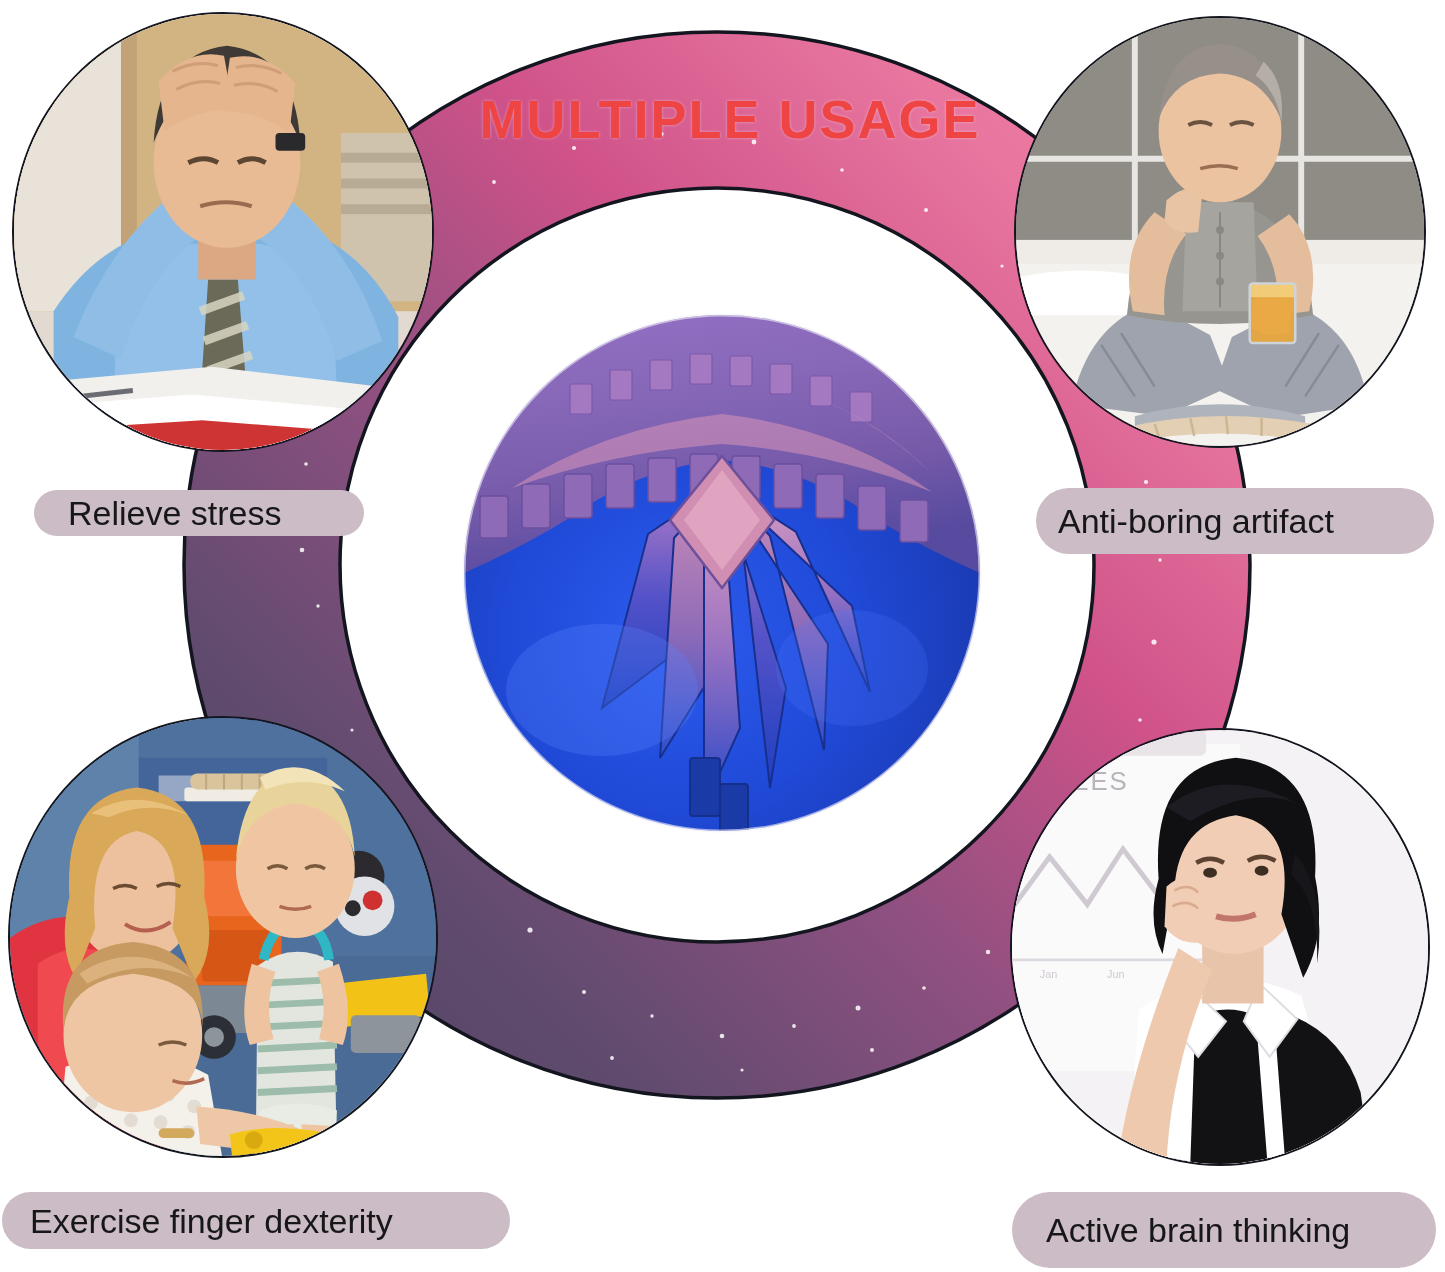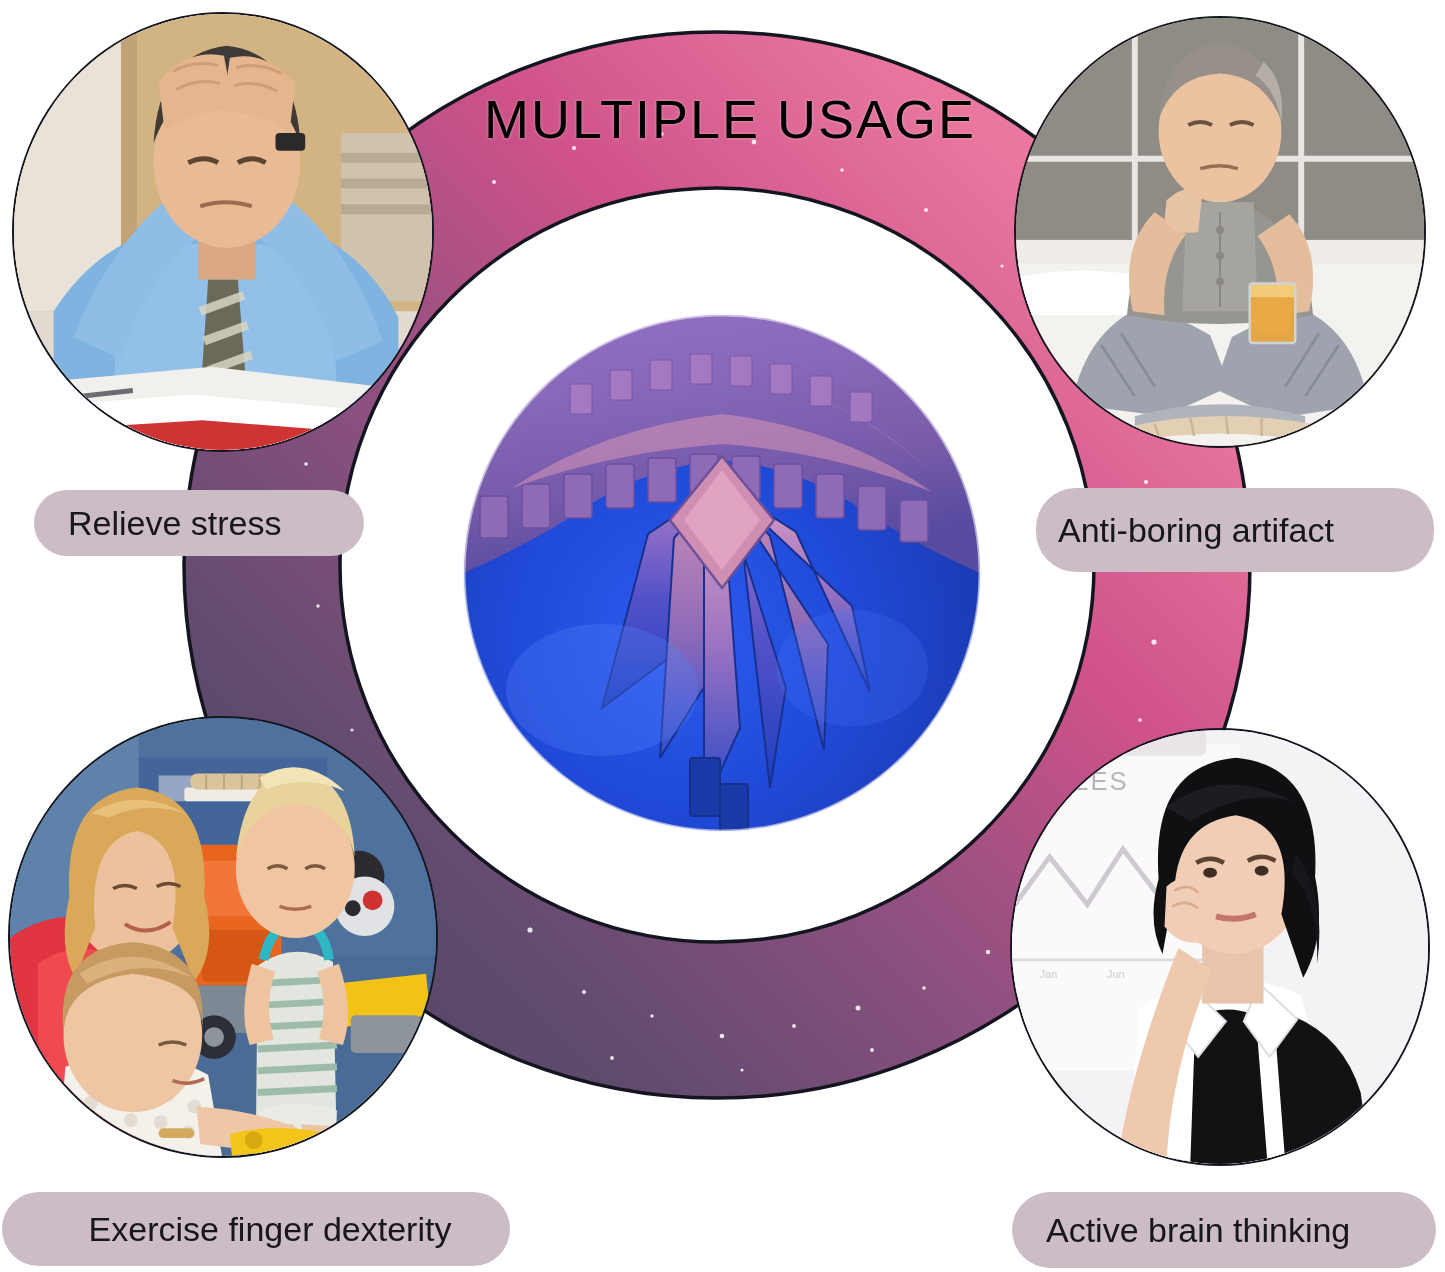--- a/index.html
+++ b/index.html
@@ -30,23 +30,23 @@
     height: 1070px;
   }
   .ring-svg { display: block; width: 100%; height: 100%; }
 
   .ring-title {
     position: absolute;
     left: 420px;
     top: 92px;
     width: 620px;
     text-align: center;
-    color: #000000;
+    color: #ef4444;
     font-size: 54px;
-    font-weight: normal;
+    font-weight: bold;
     letter-spacing: 2px;
     line-height: 1;
     white-space: nowrap;
     text-shadow: 0 0 3px rgba(255,255,255,0.45);
   }
 
   
   .product {
     position: absolute;
     left: 452px;
@@ -78,23 +78,23 @@
     background: #cbbcc5;
     border-radius: 40px;
     color: #17171a;
     font-size: 34px;
     line-height: 1;
     display: flex;
     align-items: center;
     white-space: nowrap;
     box-sizing: border-box;
   }
-  .pill-relieve   { left: 34px;   top: 490px;  width: 330px; height: 66px; padding-left: 34px; }
-  .pill-antibore  { left: 1036px; top: 488px;  width: 398px; height: 84px; padding-left: 22px; }
-  .pill-dexterity { left: 2px;    top: 1192px; width: 508px; height: 74px; padding-left: 28px; justify-content: center; }
+  .pill-relieve   { left: 34px;   top: 490px;  width: 330px; height: 46px; padding-left: 34px; }
+  .pill-antibore  { left: 1036px; top: 488px;  width: 398px; height: 66px; padding-left: 22px; }
+  .pill-dexterity { left: 2px;    top: 1192px; width: 508px; height: 57px; padding-left: 28px; }
   .pill-brain     { left: 1012px; top: 1192px; width: 424px; height: 76px; padding-left: 34px; }
 </style>
 </head>
 <body>
 
 <div id="stage">
 
   <div class="ring-wrap">
     <svg class="ring-svg" viewBox="0 0 1070 1070" xmlns="http://www.w3.org/2000/svg">
       <defs>

